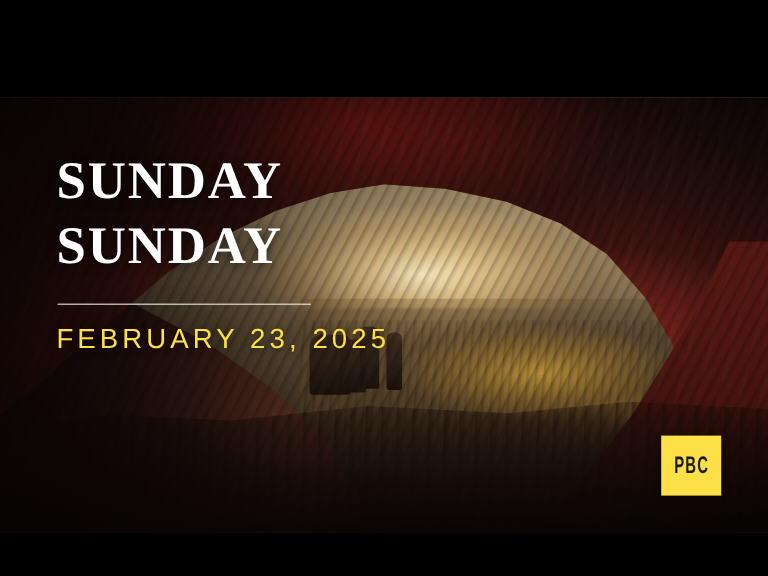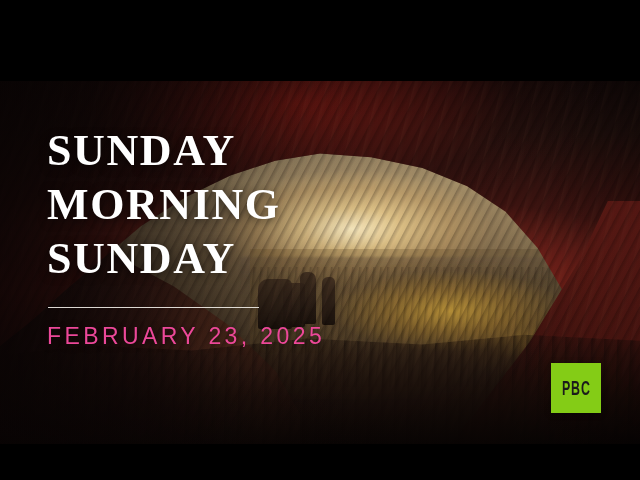--- a/index.html
+++ b/index.html
@@ -314,34 +314,34 @@
     background: #ede9e4;
     margin: 21px 0 0 1px;
     opacity: 0.92;
   }
   .subtitle-date {
     font-family: "Liberation Sans", "DejaVu Sans", sans-serif;
     font-weight: 300;
     font-size: 23px;
     line-height: 26px;
     letter-spacing: 3.4px;
-    color: #ec4899;
+    color: #fde047;
     margin: 15px 0 0 0;
     white-space: nowrap;
     text-shadow: 0 1px 7px rgba(0,0,0,0.55);
   }
 
   
   .logo-mark {
     position: absolute;
     left: 551px;
     top: 339px;
     width: 50px;
     height: 50px;
-    background: #84cc16;
+    background: #fde047;
     display: flex;
     align-items: center;
     justify-content: center;
     z-index: 25;
     box-shadow: 0 1px 6px rgba(0,0,0,0.38);
   }
   .logo-text {
     font-family: "Liberation Sans Narrow", "Liberation Sans", sans-serif;
     font-weight: 700;
     font-size: 20px;
@@ -378,21 +378,20 @@
     <div class="foreground-rock"></div>
     <div class="vignette"></div>
     <div class="title-scrim"></div>
   </div>
 
   <div class="letterbox letterbox-top"></div>
   <div class="letterbox letterbox-bottom"></div>
 
   <div class="title-block">
     <h1 class="title-line">SUNDAY</h1>
-    <h1 class="title-line">MORNING</h1>
     <h1 class="title-line">SUNDAY</h1>
     <div class="divider-rule"></div>
     <p class="subtitle-date">FEBRUARY 23, 2025</p>
   </div>
 
   <div class="logo-mark">
     <span class="logo-text">PBC</span>
   </div>
 
 </div>

